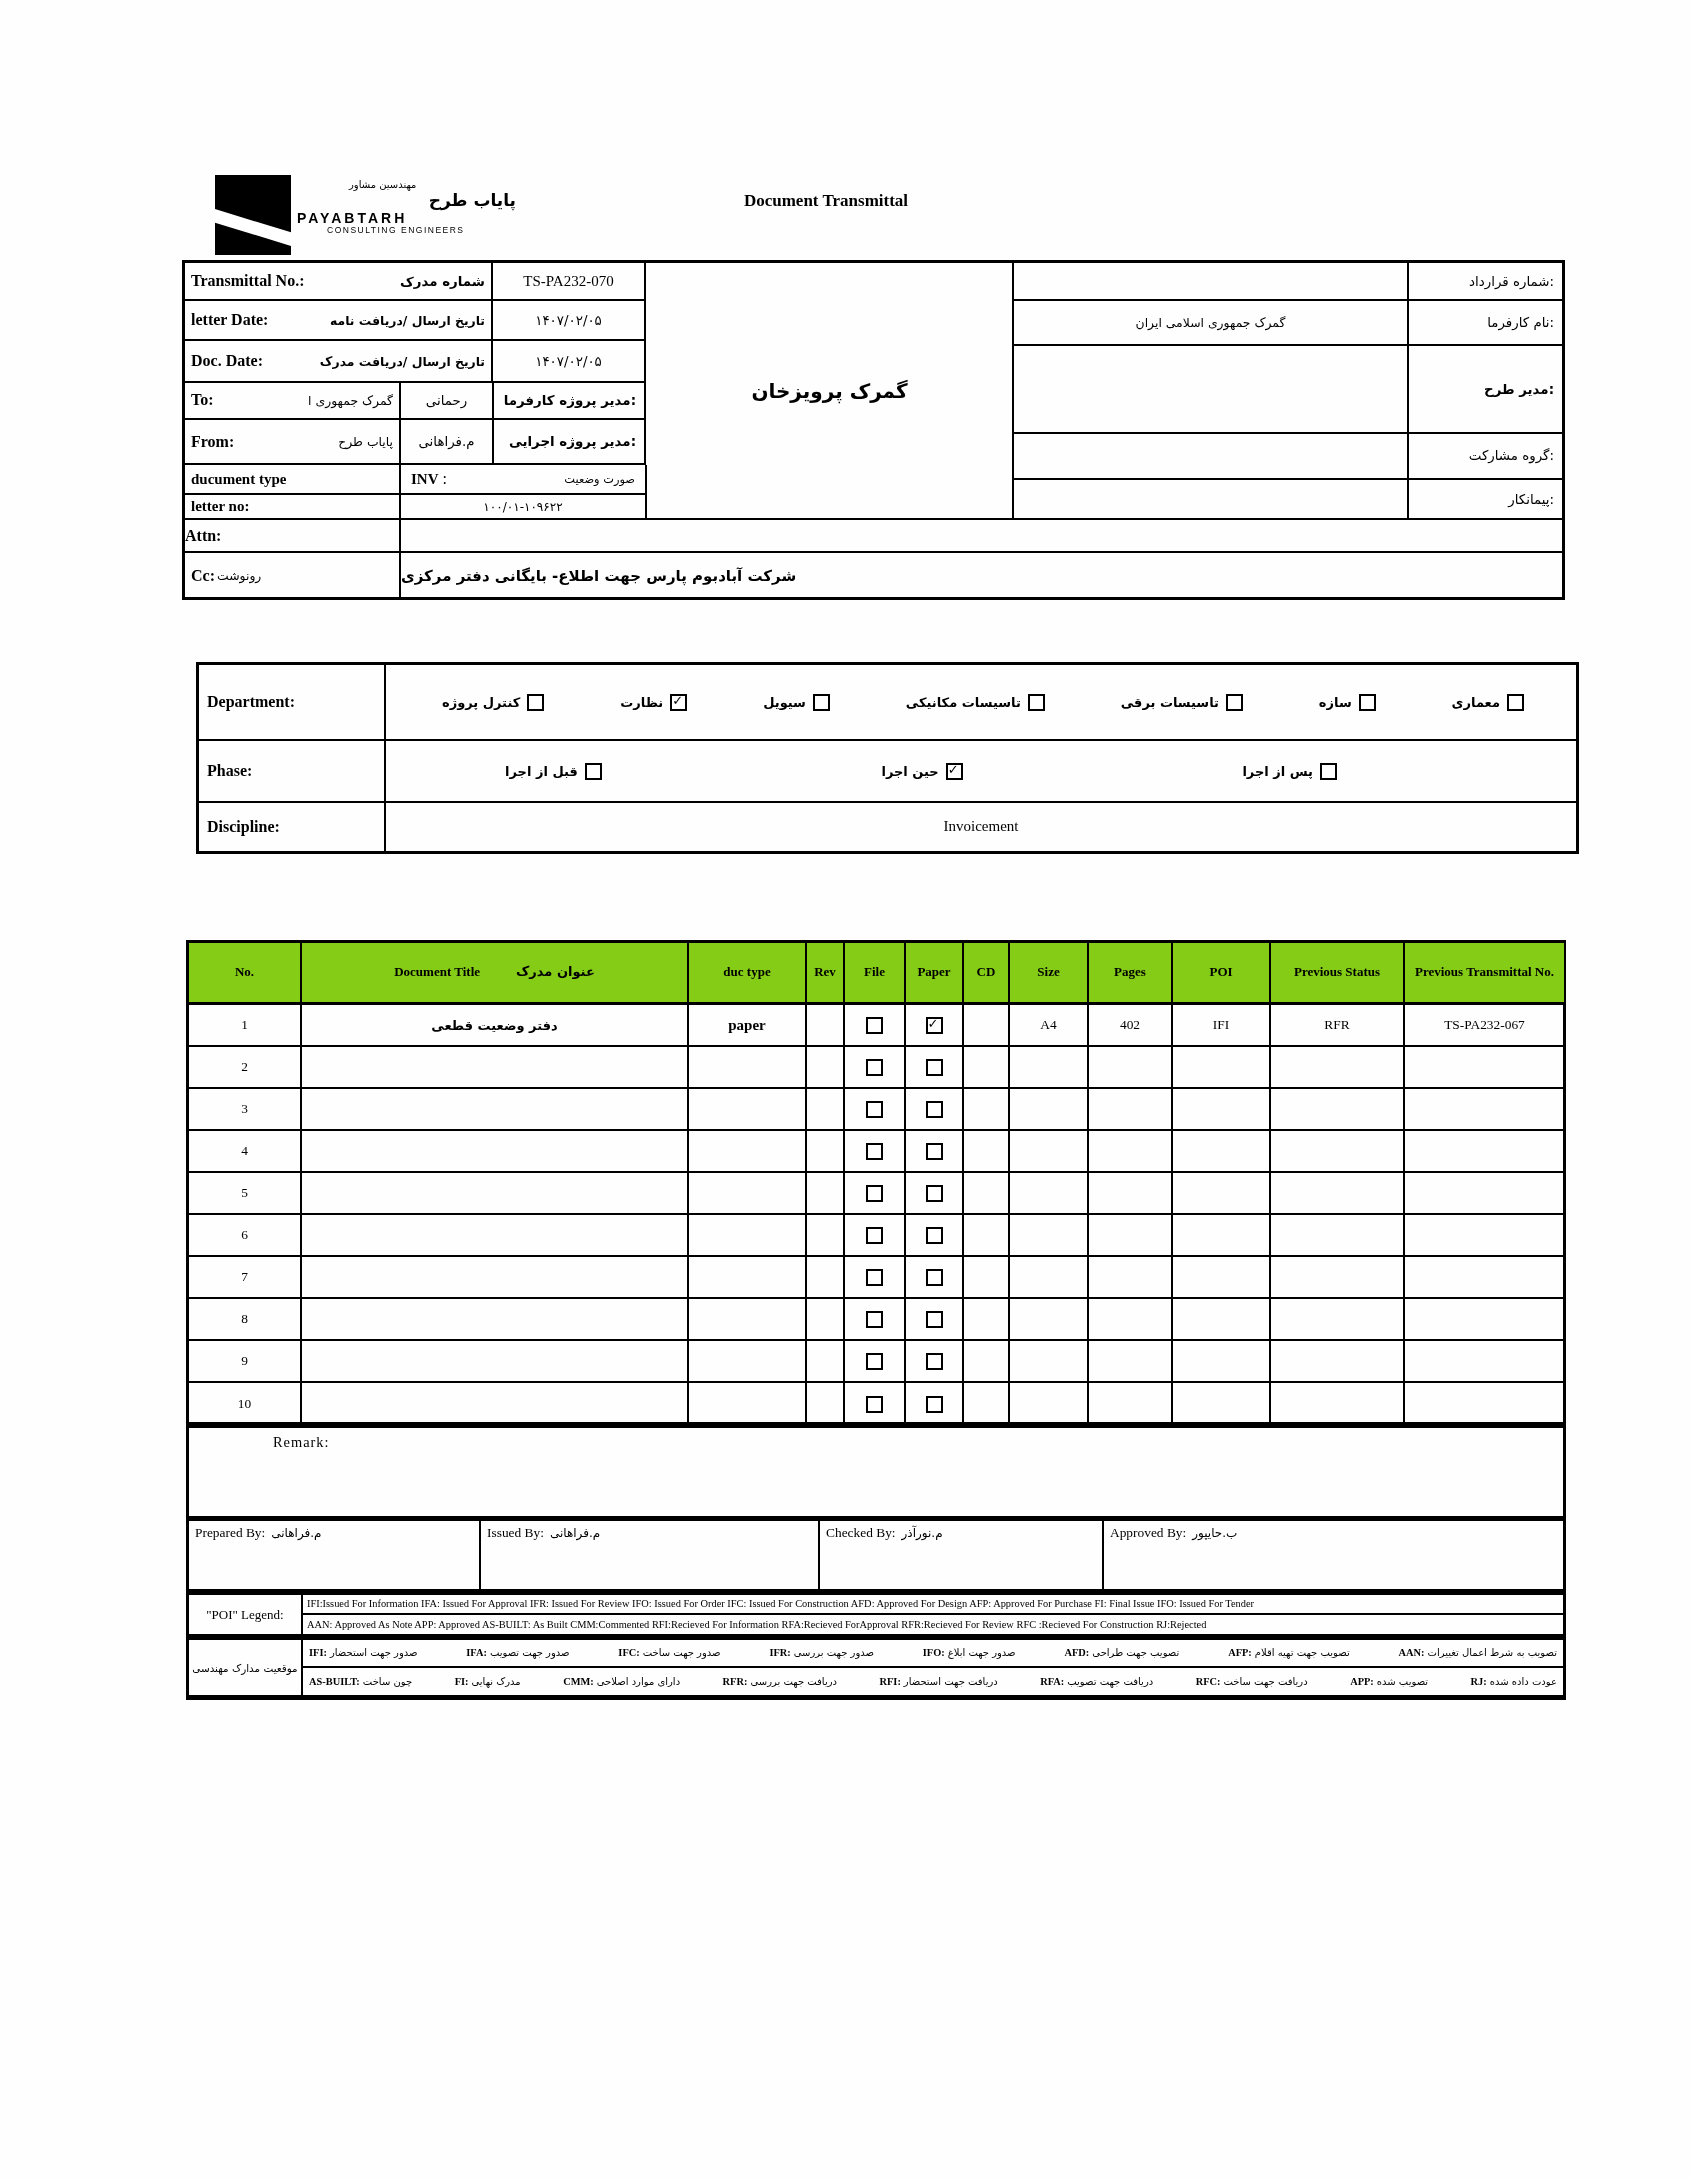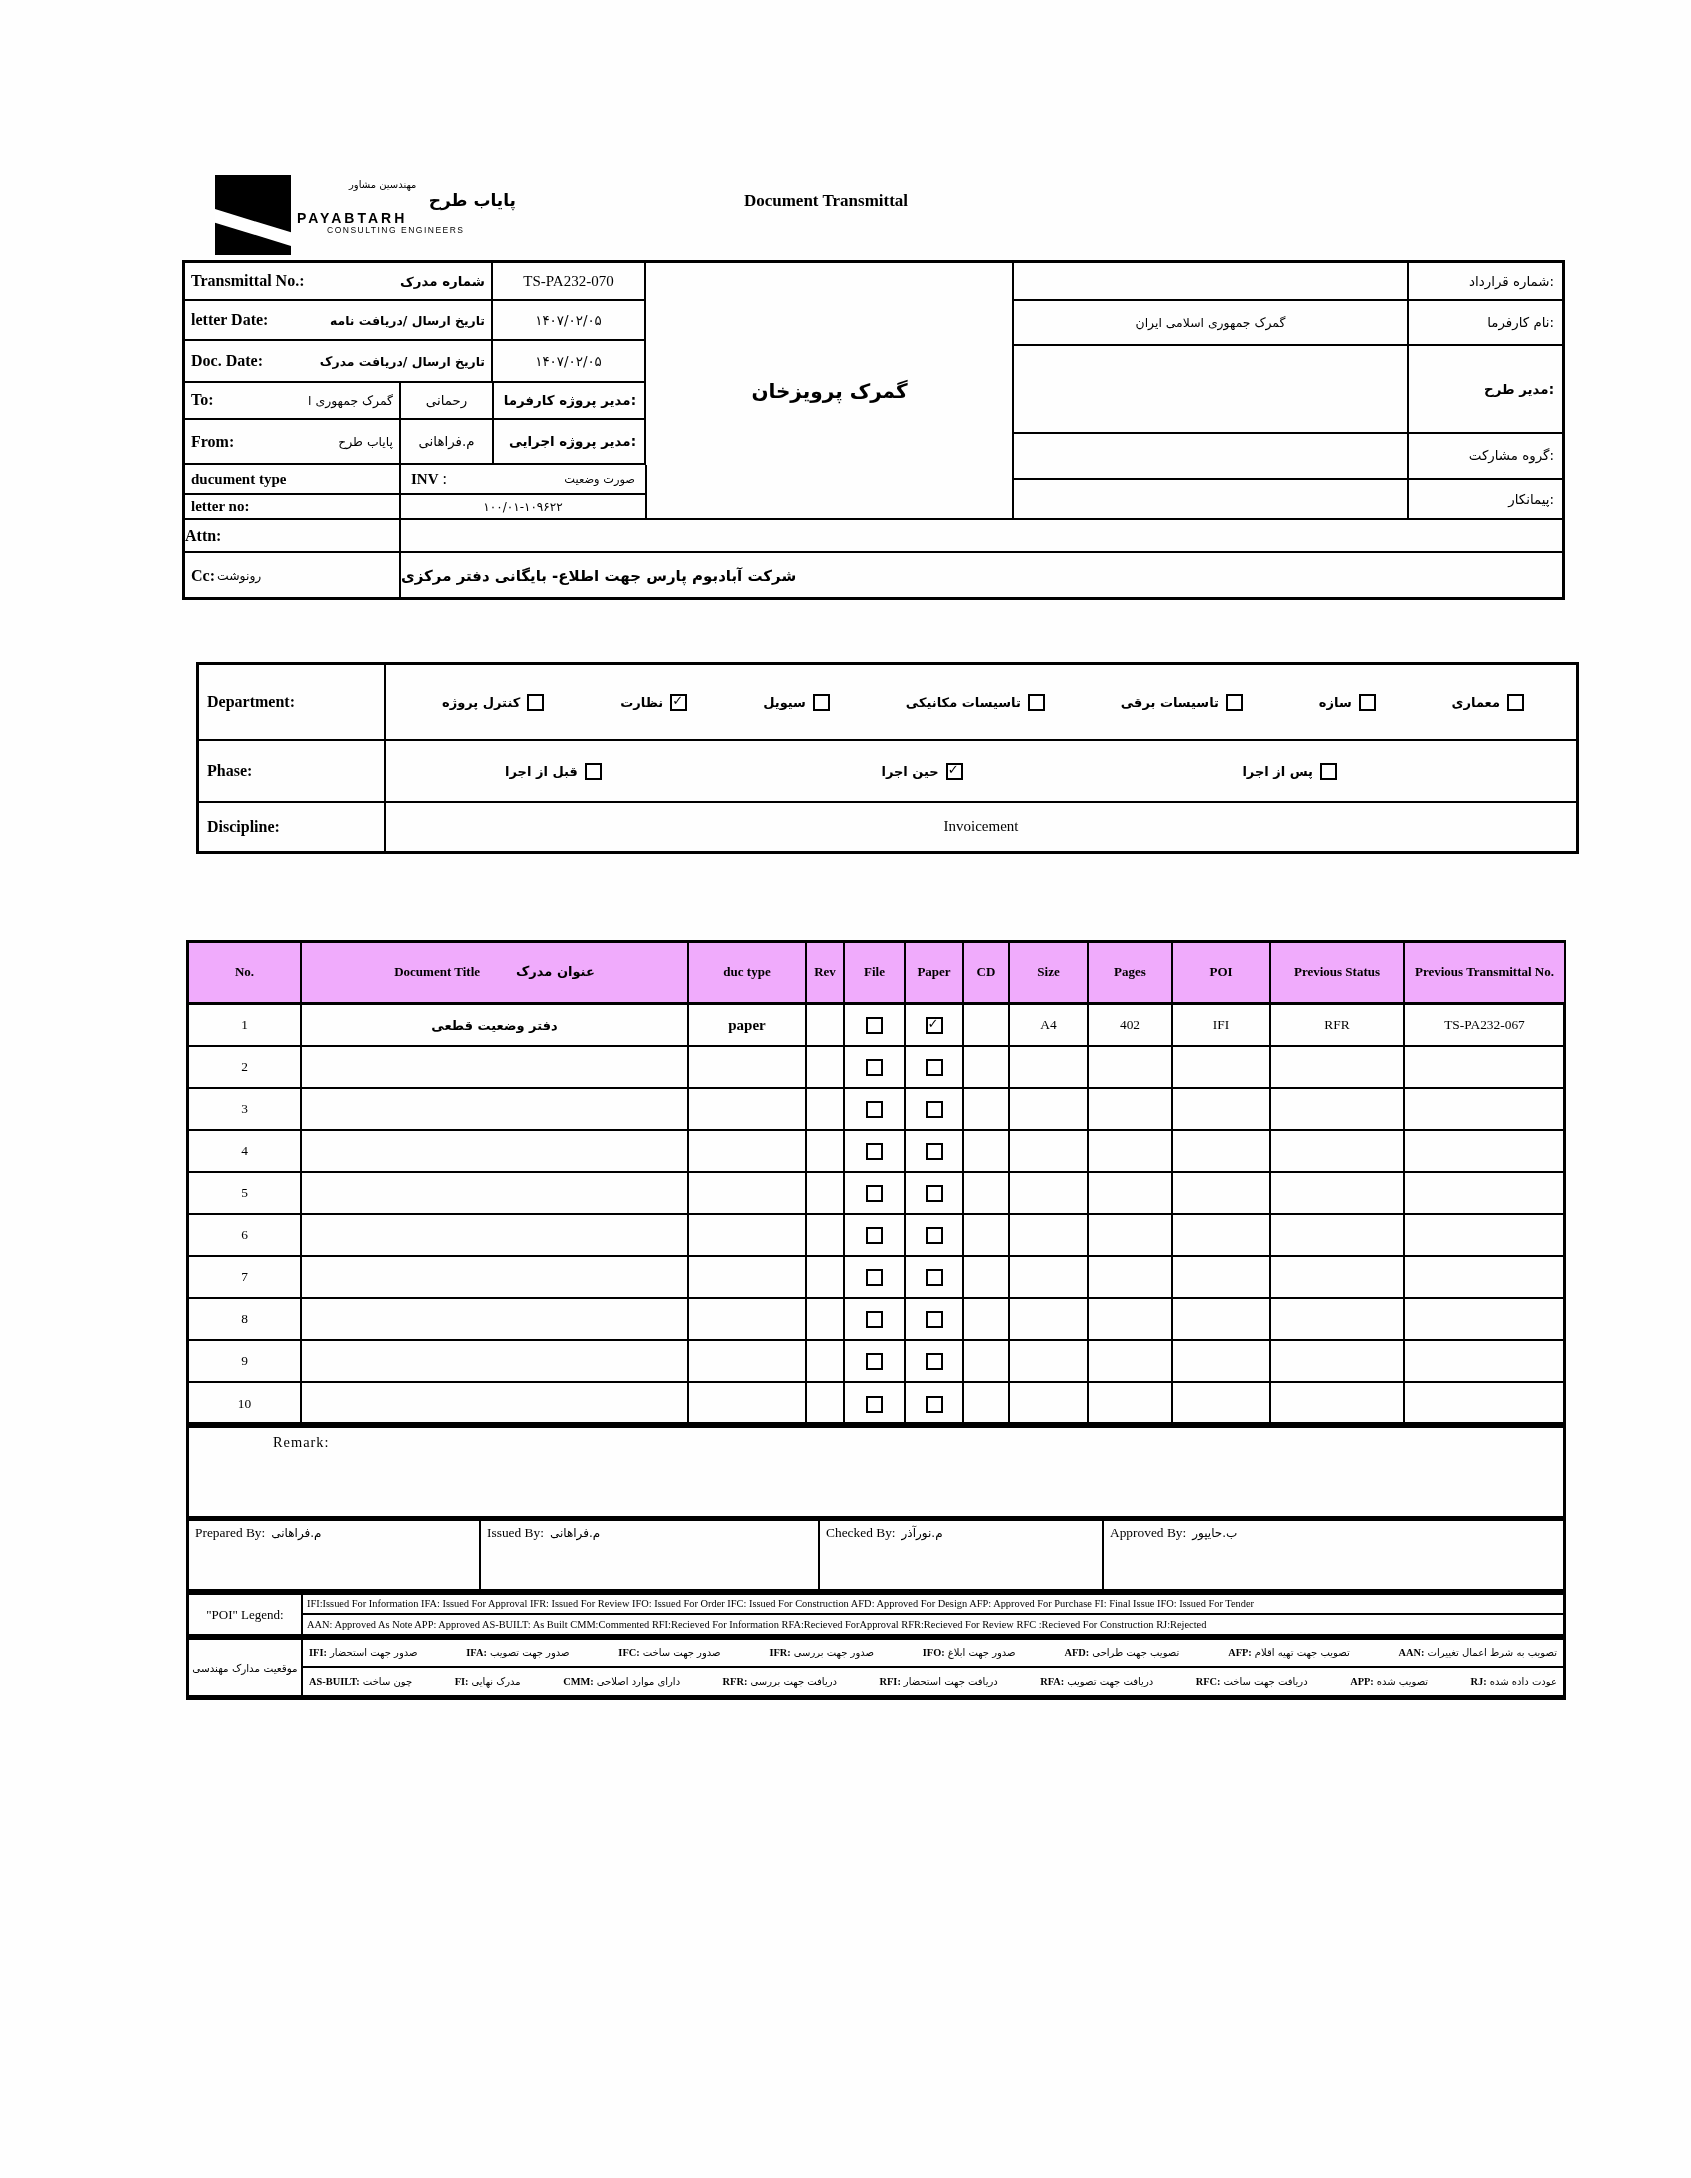--- a/index.html
+++ b/index.html
@@ -36,21 +36,21 @@
   .opt-row{display:flex;align-items:center;justify-content:space-between;direction:rtl;}
   .opt{display:inline-flex;align-items:center;gap:7px;direction:ltr;}
   .opt .lbl{font-family:"DejaVu Sans",sans-serif;font-size:13px;font-weight:bold;}
   .cb{display:inline-block;width:13px;height:13px;border:2px solid #000;position:relative;background:#fff;flex:0 0 auto;}
   .cb.ck::after{content:"✓";position:absolute;left:0px;top:-3px;font-size:13px;font-weight:bold;font-family:"DejaVu Sans",sans-serif;}
   
   .dtbl{left:186px;top:940px;width:1380px;border:3px solid #000;display:grid;
         grid-template-columns:113px 387px 118px 38px 61px 58px 46px 79px 84px 98px 134px 159px;}
   .dc{box-sizing:border-box;border-right:2px solid #000;border-bottom:2px solid #000;display:flex;align-items:center;justify-content:center;text-align:center;overflow:hidden;}
   .dc.last{border-right:none;}
-  .dhead{background:#f0abfc;height:62px;font-weight:bold;font-size:13px;line-height:1.15;border-bottom:3px solid #000;}
+  .dhead{background:#84cc16;height:62px;font-weight:bold;font-size:13px;line-height:1.15;border-bottom:3px solid #000;}
   .drow{height:42px;font-size:13.4px;}
   .title-head{gap:36px;display:flex;}
   
   .remark{left:186px;top:1422px;width:1380px;height:97px;border:3px solid #000;border-top:4px solid #000;}
   .remark-lbl{position:absolute;left:36px;top:8px;font-size:14.4px;letter-spacing:1px;margin-left:48px;}
   
   .sig{left:186px;top:1518px;width:1380px;height:74px;border:3px solid #000;display:grid;grid-template-columns:292px 339px 284px 1fr;}
   .sig-cell{border-right:2px solid #000;padding:4px 6px;font-size:13.4px;display:flex;align-items:flex-start;gap:6px;}
   .sig-cell:last-child{border-right:none;}
   .sig-name{font-family:"DejaVu Sans",sans-serif;font-size:12px;padding-top:1px;}

